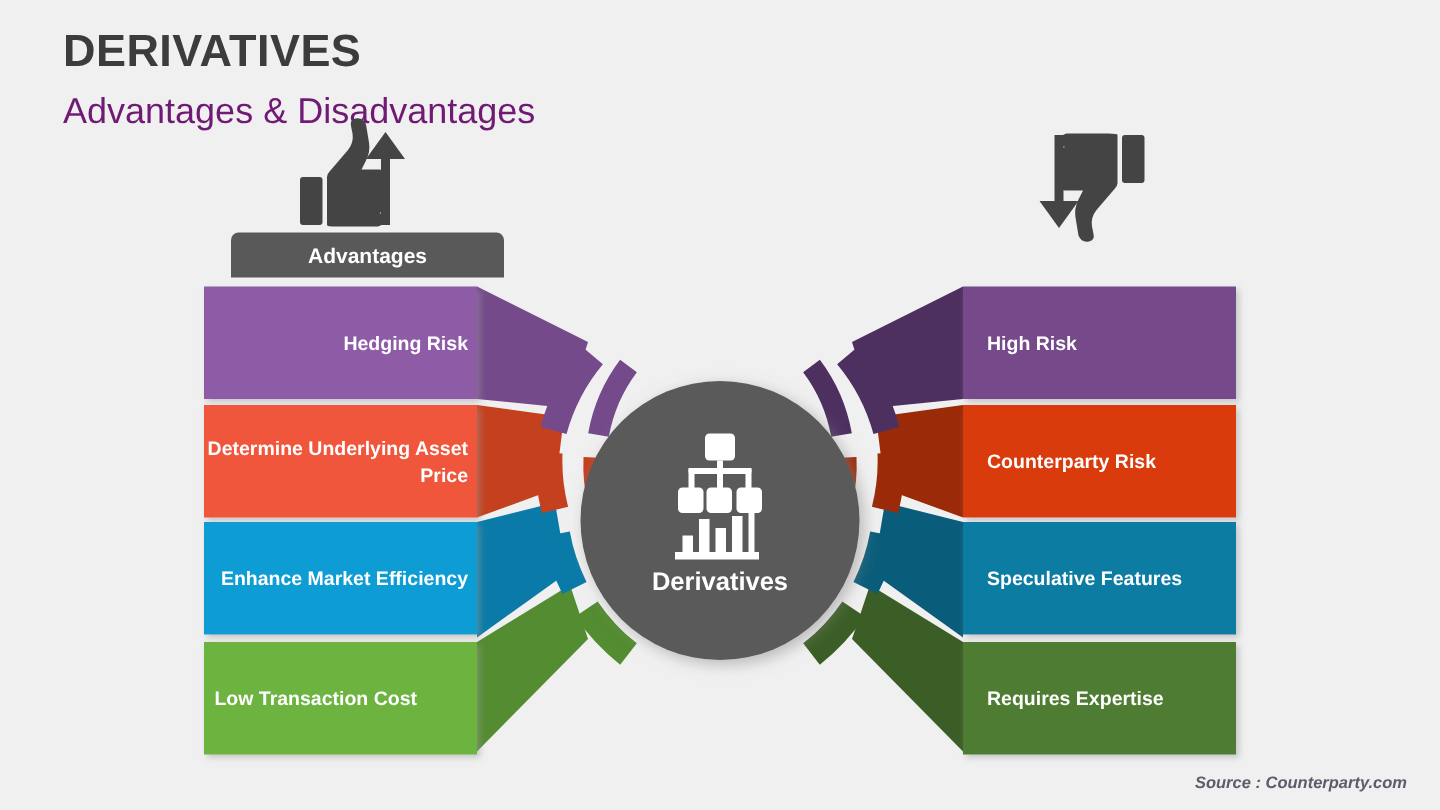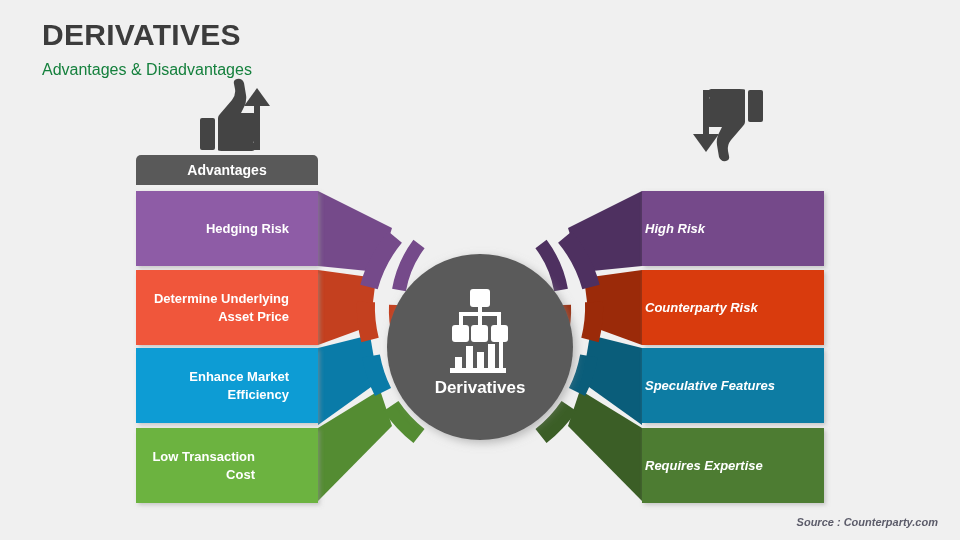--- a/index.html
+++ b/index.html
@@ -28,23 +28,23 @@
     top: 18px;
     font-size: 30px;
     font-weight: bold;
     color: #3c3c3c;
     letter-spacing: 0.3px;
   }
   #subtitle {
     position: absolute;
     left: 42px;
     top: 61px;
-    font-size: 16px;
+    font-size: 24px;
     font-weight: normal;
-    color: #15803d;
+    color: #701a75;
   }
 
   
   #source {
     position: absolute;
     right: 22px;
     bottom: 12px;
     font-size: 11px;
     font-style: italic;
     font-weight: bold;
@@ -66,37 +66,38 @@
     height: 30px;
     background: #595959;
     border-radius: 5px 5px 0 0;
     color: #ffffff;
     font-size: 14px;
     font-weight: bold;
     display: flex;
     align-items: center;
     justify-content: center;
     box-sizing: border-box;
+    margin-left: 18px;
   }
   #header-left  { left: 136px; top: 155px; width: 182px; }
   #header-right { left: 642px; top: 155px; width: 182px; }
 
   
   .bar-label {
     position: absolute;
     color: #ffffff;
     font-size: 13px;
     font-weight: bold;
     line-height: 1.35;
     display: flex;
     align-items: center;
     box-sizing: border-box;
   }
-  .bar-label.left  { justify-content: flex-end; text-align: right;  padding-right: 29px; }
-  .bar-label.right { justify-content: flex-start; text-align: left; padding-left: 3px; font-style: italic; }
+  .bar-label.left  { justify-content: flex-end; text-align: right;  padding-right: 6px; }
+  .bar-label.right { justify-content: flex-start; text-align: left; padding-left: 16px; }
 
   
   #center-label {
     position: absolute;
     left: 390px;
     top: 378px;
     width: 180px;
     text-align: center;
     color: #ffffff;
     font-size: 17px;

